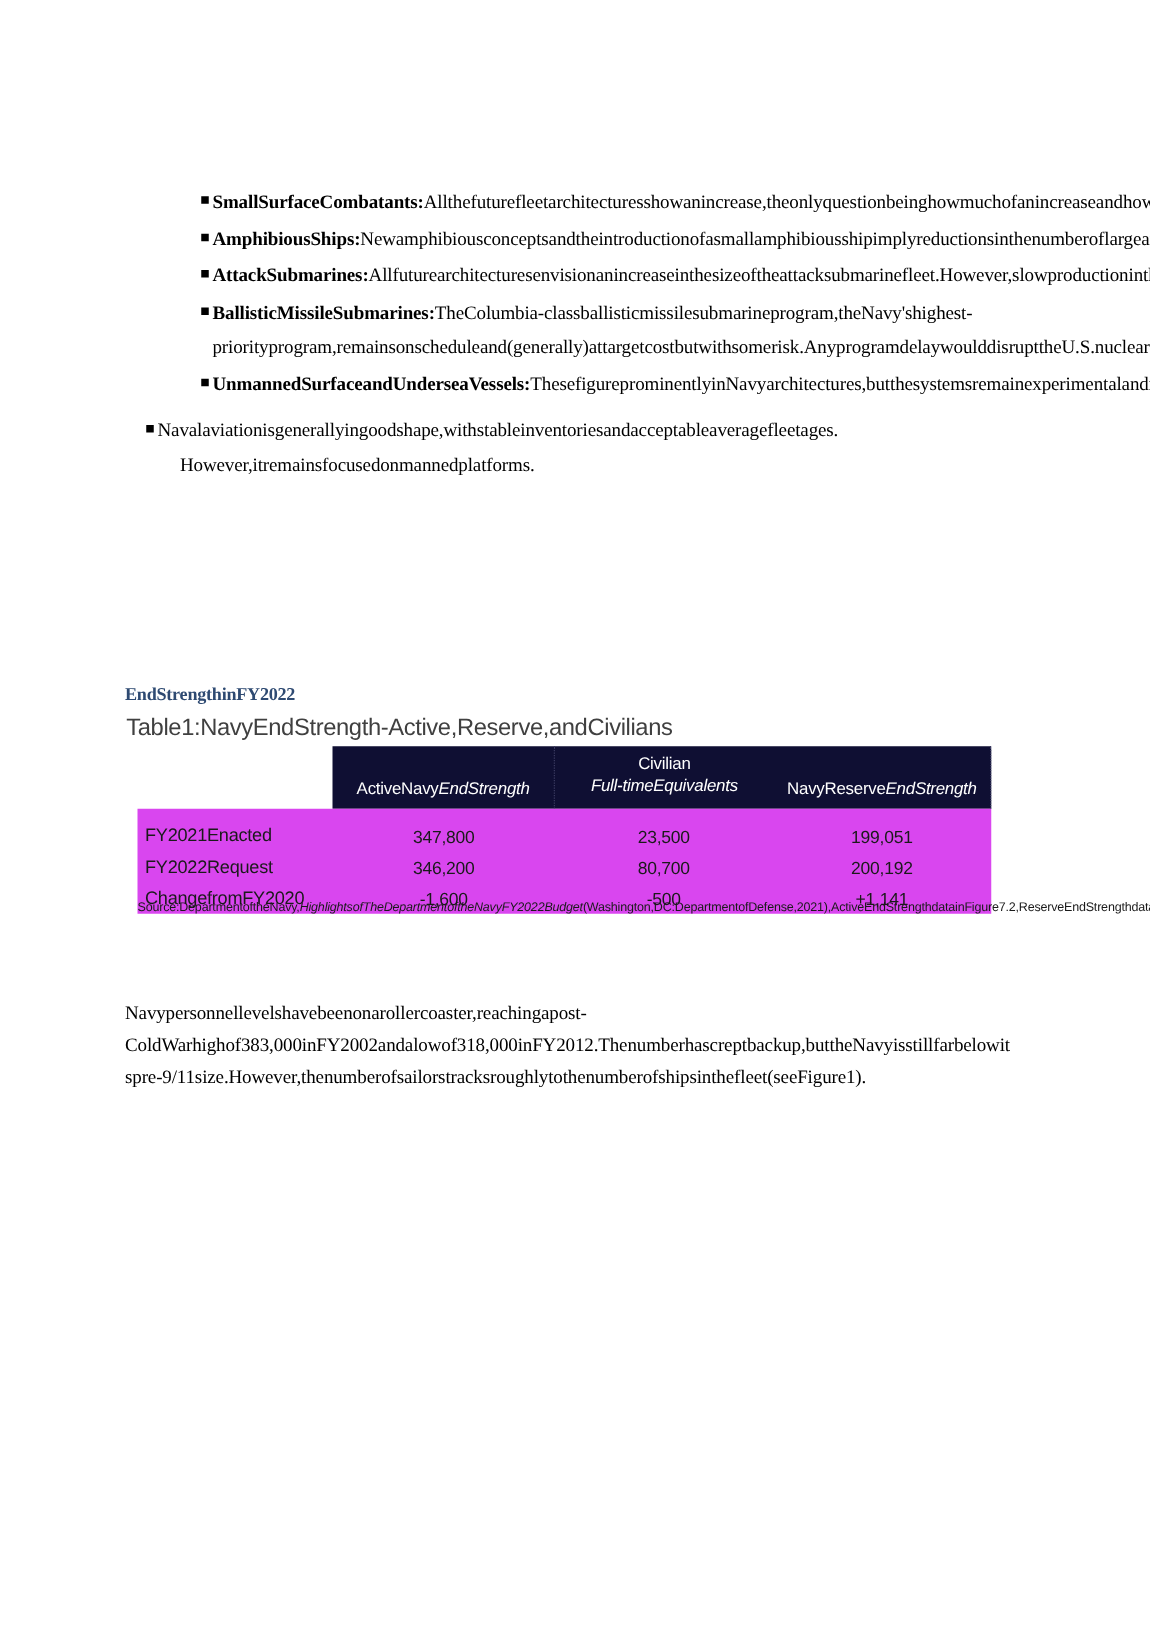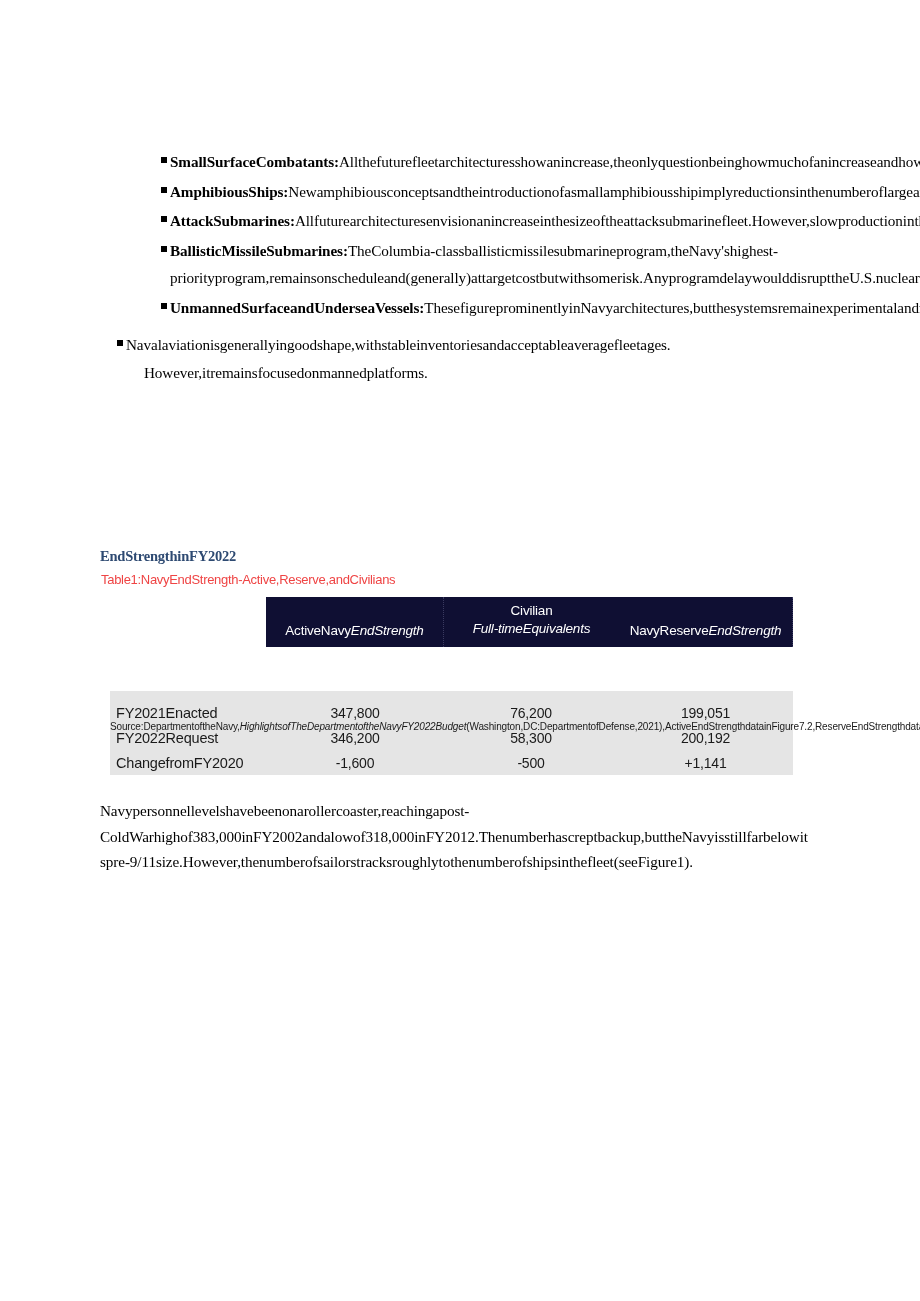--- a/index.html
+++ b/index.html
@@ -83,22 +83,22 @@
     font-size: 14.5px;
     color: #2e4a72;
     letter-spacing: -0.2px;
   }
 
   .table-title {
     position: absolute;
     left: 101px;
     top: 572px;
     font-family: "Liberation Sans", sans-serif;
-    font-size: 13px;
-    color: #ef4444;
+    font-size: 19px;
+    color: #404040;
     letter-spacing: -0.3px;
   }
 
   
   .tbl {
     position: absolute;
     left: 110px;
     top: 597px;
     width: 683px;
     font-family: "Liberation Sans", sans-serif;
@@ -127,22 +127,21 @@
   .tbl-head .hc.c1 { width: 178px; border-right: 1px dotted #3a3a60; }
   .tbl-head .hc.c2 { width: 174px; border-right: 1px dotted #3a3a60; }
   .tbl-head .hc.c3 { width: 175px; justify-content: center; padding-bottom: 4px; }
   .tbl-head .hc em { font-style: italic; }
 
   .tbl-body {
     position: absolute;
     left: 0;
     top: 50px;
     width: 683px;
-    background: #e5e5e5;
-    margin-top: 44px;
+    background: #d946ef;
   }
   .trow {
     display: flex;
     height: 25px;
     align-items: center;
   }
   .trow .lbl {
     width: 156px;
     padding-left: 6px;
     box-sizing: border-box;
@@ -244,28 +243,28 @@
         <div><span>NavyReserve</span><em>EndStrength</em></div>
       </div>
     </div>
 
     <div class="tbl-body">
       <div class="spacer-row"></div>
 
       <div class="trow">
         <div class="lbl">FY2021Enacted</div>
         <div class="val v1">347,800</div>
-        <div class="val v2">76,200</div>
+        <div class="val v2">23,500</div>
         <div class="val v3">199,051</div>
       </div>
 
       <div class="trow">
         <div class="lbl">FY2022Request</div>
         <div class="val v1">346,200</div>
-        <div class="val v2">58,300</div>
+        <div class="val v2">80,700</div>
         <div class="val v3">200,192</div>
       </div>
 
       <div class="trow">
         <div class="lbl">ChangefromFY2020</div>
         <div class="val v1">-1,600</div>
         <div class="val v2">-500</div>
         <div class="val v3">+1,141</div>
       </div>
     </div>

